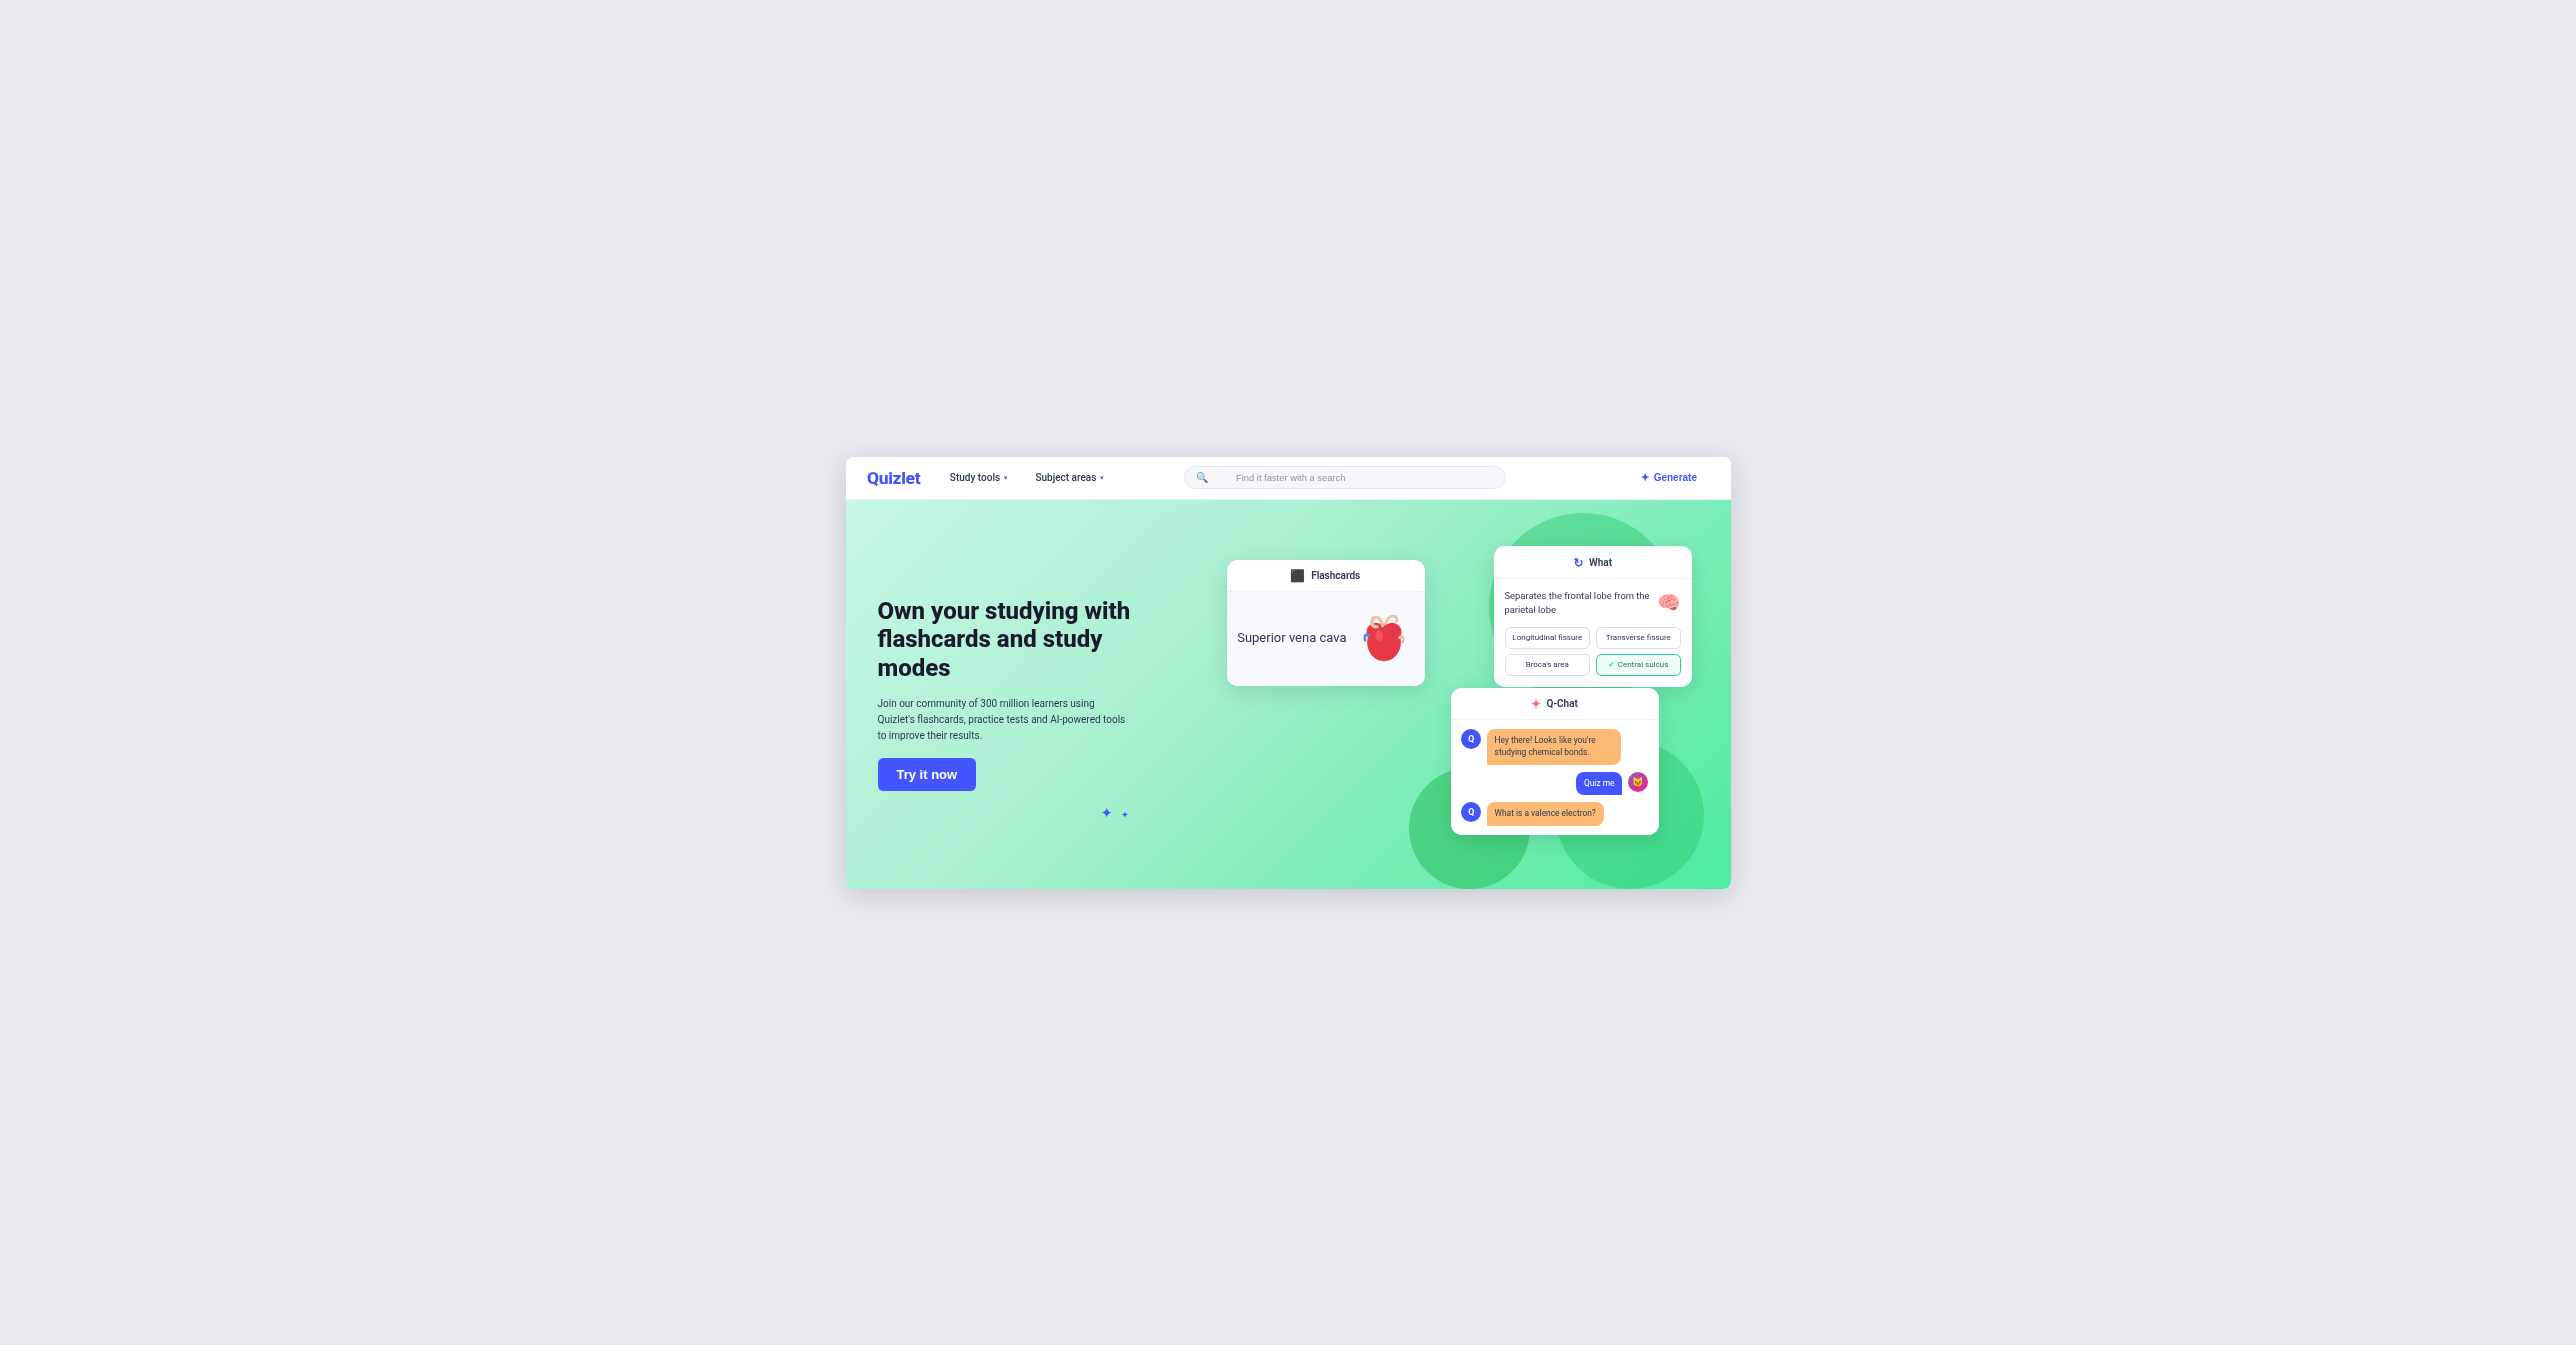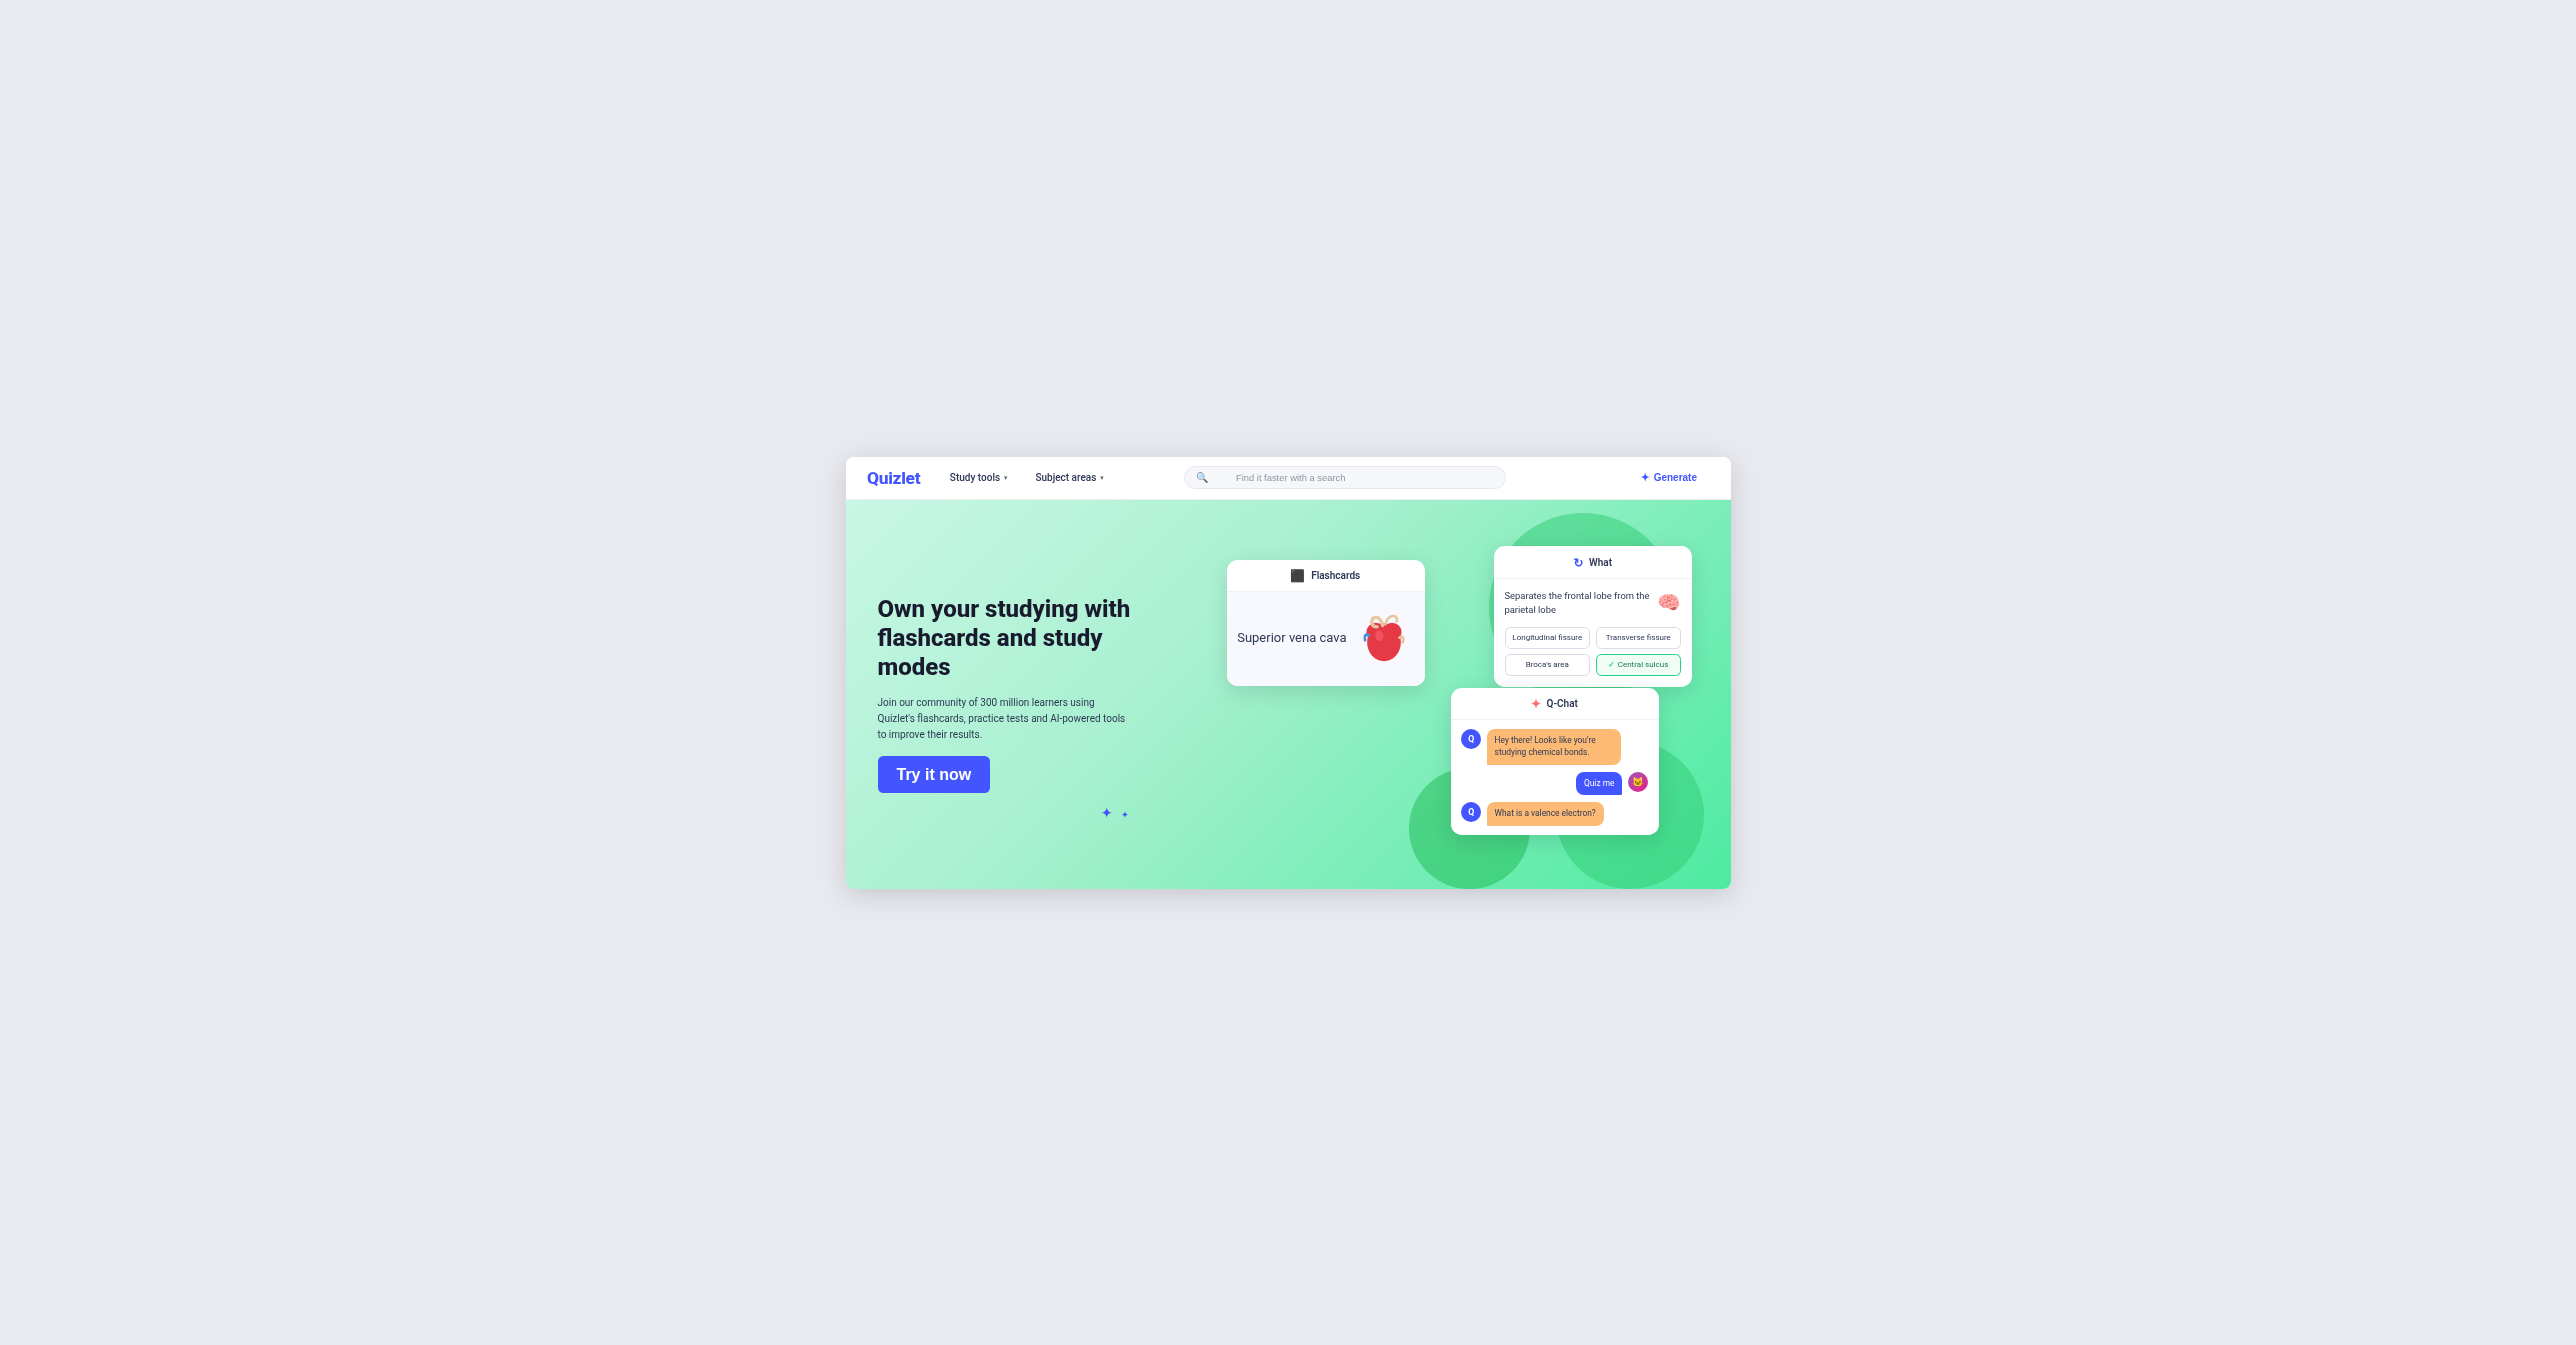--- a/index.html
+++ b/index.html
@@ -154,21 +154,21 @@
 
     .try-btn {
       display: inline-flex;
       align-items: center;
       justify-content: center;
       background: #4255ff;
       color: #fff;
       border: none;
       border-radius: 5.4px;
       padding: 9.4px 19px;
-      font-size: 16px;
+      font-size: 13px;
       font-weight: 600;
       cursor: pointer;
       width: fit-content;
       transition: background 0.15s;
     }
 
     
     .hero-right {
       flex: 1;
       position: relative;

